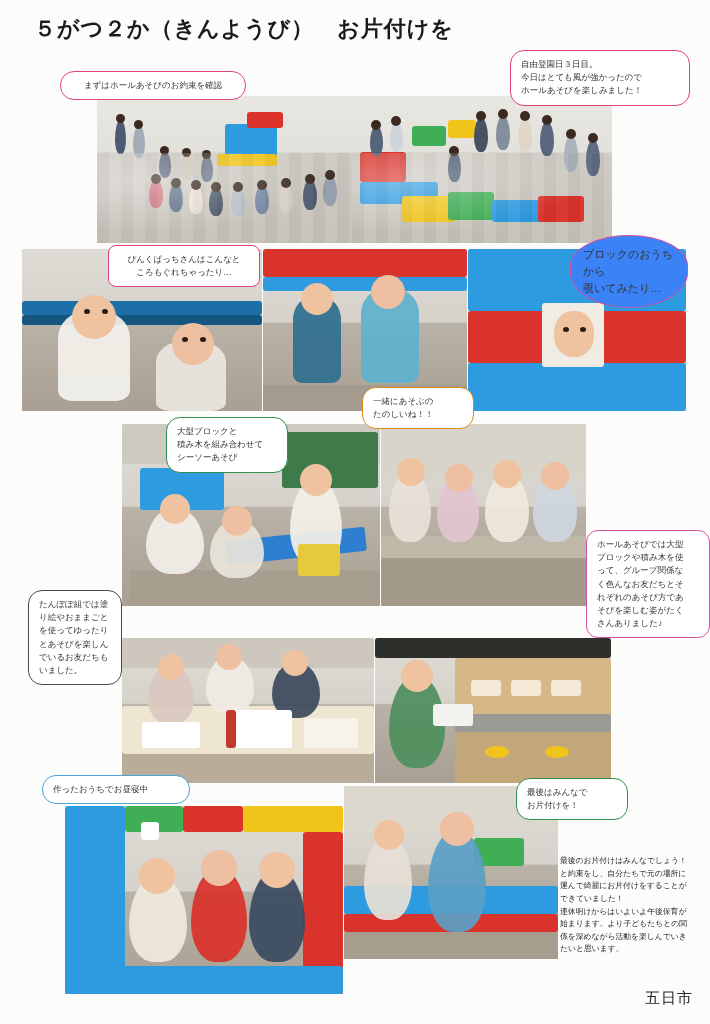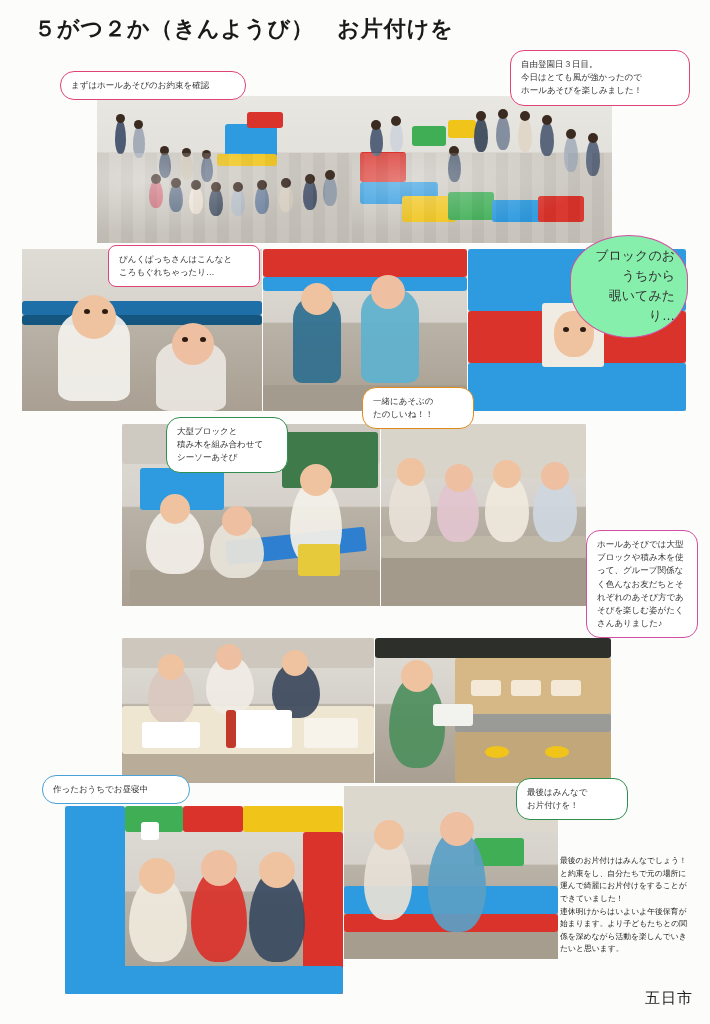--- a/index.html
+++ b/index.html
@@ -78,47 +78,47 @@
     position: absolute;
     background: #ffffff;
     border-radius: 14px;
     padding: 7px 10px;
     font-size: 8.5px;
     line-height: 1.55;
     color: #333;
     white-space: pre-line;
     border: 1.6px solid #e0427a;
   }
-  .b-pink   { border-color:#e0427a; }
+  .b-pink   { border-color:#e0427a;text-align:center; }
   .b-orange { border-color:#e08a1e; }
   .b-green  { border-color:#2f8f4e; }
   .b-gray   { border-color:#4a4a4a; }
   .b-magenta{ border-color:#d34fa0; }
   .b-lblue  { border-color:#4aa3d8; }
 
   .signature {
     position:absolute;
     right: 17px; bottom: 16px;
     font-size: 15px;
     color:#222;
     letter-spacing:1px;
   }
 
   
   .cloud {
     position:absolute;
-    background:#86efac;
+    background:#3b82f6;
     border:1.6px solid #d34fa0;
     border-radius: 50% 50% 50% 50% / 42% 42% 48% 48%;
     padding: 10px 12px;
-    font-size:13px;
+    font-size:11px;
     line-height:1.55;
     color:#333;
     white-space: pre-line;
-    text-align:right;
+    text-align:left;
   }
 </style>
 </head>
 <body>
 
 <div id="page">
 
   <div class="title">５がつ２か（きんようび）　お片付けを</div>
 
   <div class="photo ph-gym" style="left:97px; top:96px; width:255px; height:147px;">
@@ -340,28 +340,34 @@
   <div class="cloud" style="left:570px; top:235px; width:118px;">ブロックのおうちから
 覗いてみたり…</div>
 
   <div class="bubble b-orange" style="left:362px; top:387px; width:112px;">一緒にあそぶの
 たのしいね！！</div>
 
   <div class="bubble b-green" style="left:166px; top:417px; width:122px;">大型ブロックと
 積み木を組み合わせて
 シーソーあそび</div>
 
-  <div class="bubble b-magenta" style="left:586px; top:530px; width:112px;">ホールあそびでは大型
+  <div class="bubble b-magenta" style="left:586px; top:530px; width:124px;border-radius:12px;">ホールあそびでは大型
 ブロックや積み木を使
 って、グループ関係な
 く色んなお友だちとそ
 れぞれのあそび方であ
 そびを楽しむ姿がたく
 さんありました♪</div>
 
+  <div class="bubble b-gray" style="left:28px; top:590px; width:94px;">たんぽぽ組では塗
+り絵やおままごと
+を使ってゆったり
+とあそびを楽しん
+でいるお友だちも
+いました。</div>
 
   <div class="bubble b-green" style="left:516px; top:778px; width:112px;">最後はみんなで
 お片付けを！</div>
 
   <div class="bubble b-lblue" style="left:42px; top:775px; width:148px;">作ったおうちでお昼寝中</div>
 
   <div style="position:absolute; left:560px; top:855px; width:140px; font-size:7.8px; line-height:1.62; color:#222; white-space:pre-line;">最後のお片付けはみんなでしょう！
 と約束をし、自分たちで元の場所に
 運んで綺麗にお片付けをすることが
 できていました！

